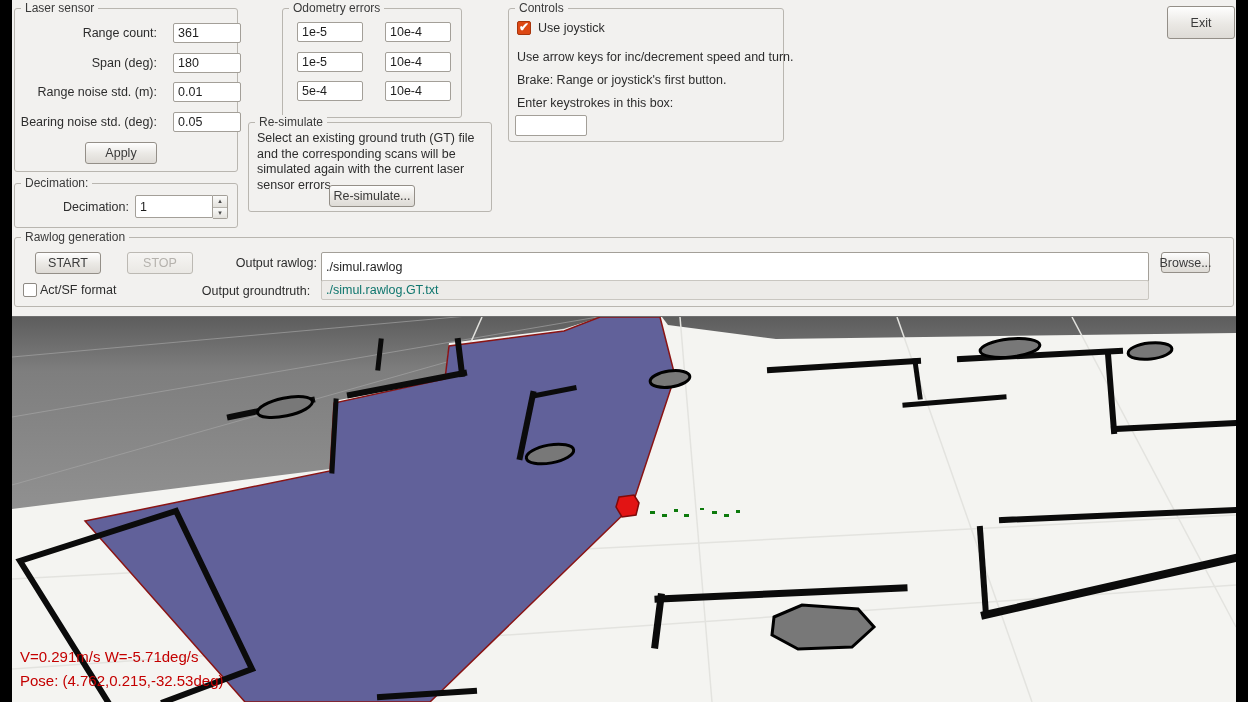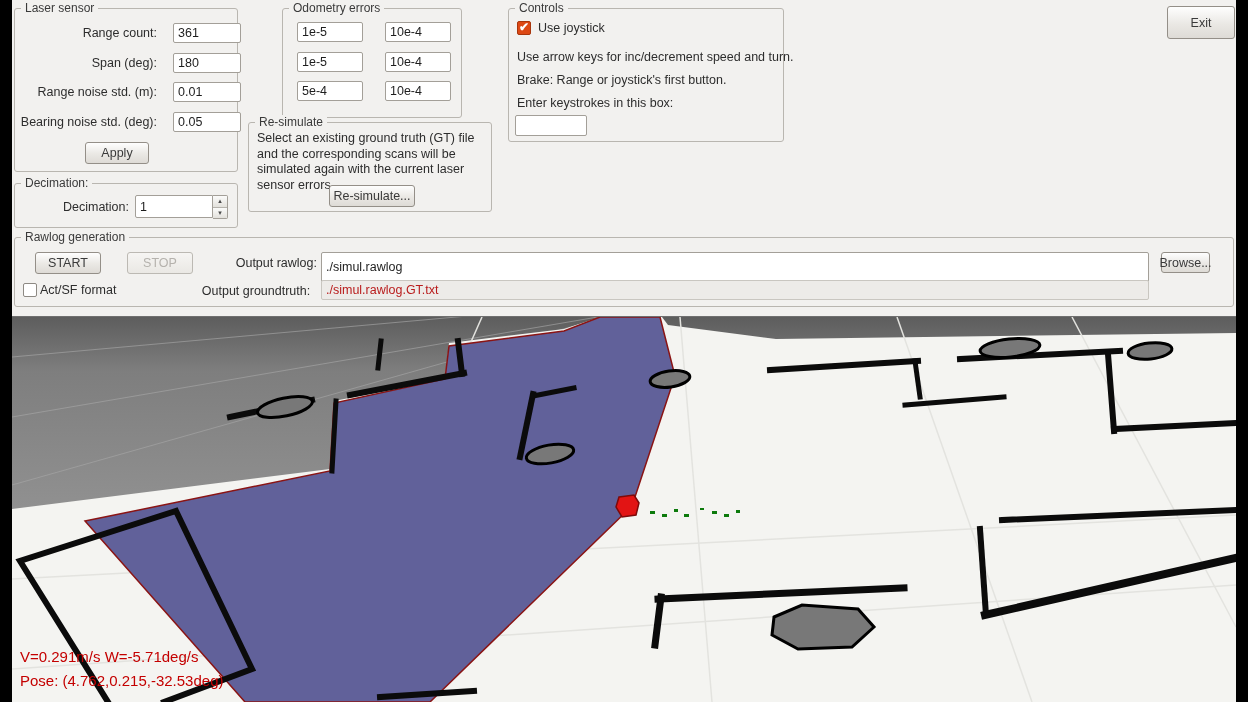--- a/index.html
+++ b/index.html
@@ -9,21 +9,21 @@
   #edge-left{left:0}
   #edge-right{right:0}
   #stage{position:absolute;left:12px;top:0;width:1224px;height:702px;background:#f2f1ef}
 
   
   .panel{position:absolute;left:0;top:0;width:1224px;height:316px;background:#f2f1ef}
   .groupbox{position:absolute;border:1px solid #b9b6b0;border-radius:3px}
   .gb-title{position:absolute;top:-8px;left:6px;background:#f2f1ef;padding:0 4px;font-size:12px;line-height:14px;color:#3a3a3a;white-space:nowrap}
   .lbl{font-size:12.5px;color:#2d2d2d;white-space:nowrap}
   .txt{border:1px solid #a39f98;border-radius:2px;background:#fff;font-size:12.5px;color:#1d1d1d;padding:0 4px;font-family:"Liberation Sans",sans-serif}
-  .txt:disabled{background:#edebe8;color:#b91c1c;border-color:#c9c6c0}
+  .txt:disabled{background:#edebe8;color:#0f766e;border-color:#c9c6c0}
   .btn{display:flex;align-items:center;justify-content:center;background:linear-gradient(#fefefe,#eae8e4 55%,#dedbd6);border:1px solid #948f88;border-radius:3px;font-size:12.5px;color:#3a3a3a;cursor:pointer;white-space:nowrap}
   .btn.disabled{color:#b5b2ad;background:linear-gradient(#f6f5f3,#eae8e4);border-color:#bcb9b3;cursor:default}
   .row{position:absolute;display:flex;align-items:center}
   .checkbox{width:14px;height:14px;border:1px solid #8d8983;border-radius:2px;background:#fff;position:relative;flex:0 0 auto;cursor:pointer}
   .checkbox.checked{background:#dd4814;border-color:#a8350c}
   .checkbox.checked::before{content:"\2714";position:absolute;left:1px;top:-2px;font-size:12px;font-weight:bold;color:#fff}
   .spinner{position:absolute;display:flex}
   .spin-btns{display:flex;flex-direction:column;border:1px solid #a39f98;border-left:none;border-radius:0 2px 2px 0;overflow:hidden}
   .spin-btn{width:14px;height:11px;background:linear-gradient(#fbfbfa,#e3e1dc);font-size:7px;line-height:10px;text-align:center;color:#4a4a4a;cursor:pointer}
   .spin-btn + .spin-btn{border-top:1px solid #b5b2ac}
@@ -61,21 +61,21 @@
         <input class="txt" type="text" value="180" style="">
       </div>
       <div class="fieldrow" style="left:0;top:72px">
         <span class="lbl">Range noise std. (m):</span>
         <input class="txt" type="text" value="0.01" style="">
       </div>
       <div class="fieldrow" style="left:0;top:102px">
         <span class="lbl">Bearing noise std. (deg):</span>
         <input class="txt" type="text" value="0.05" style="">
       </div>
-      <div class="btn" style="position:absolute;left:70px;top:133px;width:64px;height:22px">Apply</div>
+      <div class="btn" style="position:absolute;left:70px;top:133px;width:72px;height:22px">Apply</div>
     </div>
 
     <div class="groupbox" style="left:2px;top:183px;width:224px;height:45px">
       <span class="gb-title">Decimation:</span>
       <div class="row" style="left:0;top:12px;height:22px">
         <span class="lbl" style="display:inline-block;width:114px;text-align:right;margin-right:6px">Decimation:</span>
       </div>
       <div class="spinner" style="left:120px;top:11px">
         <input class="txt" type="text" style="width: 78px; height: 23px; border-radius: 2px 0px 0px 2px;" value="1">
         <div class="spin-btns">

